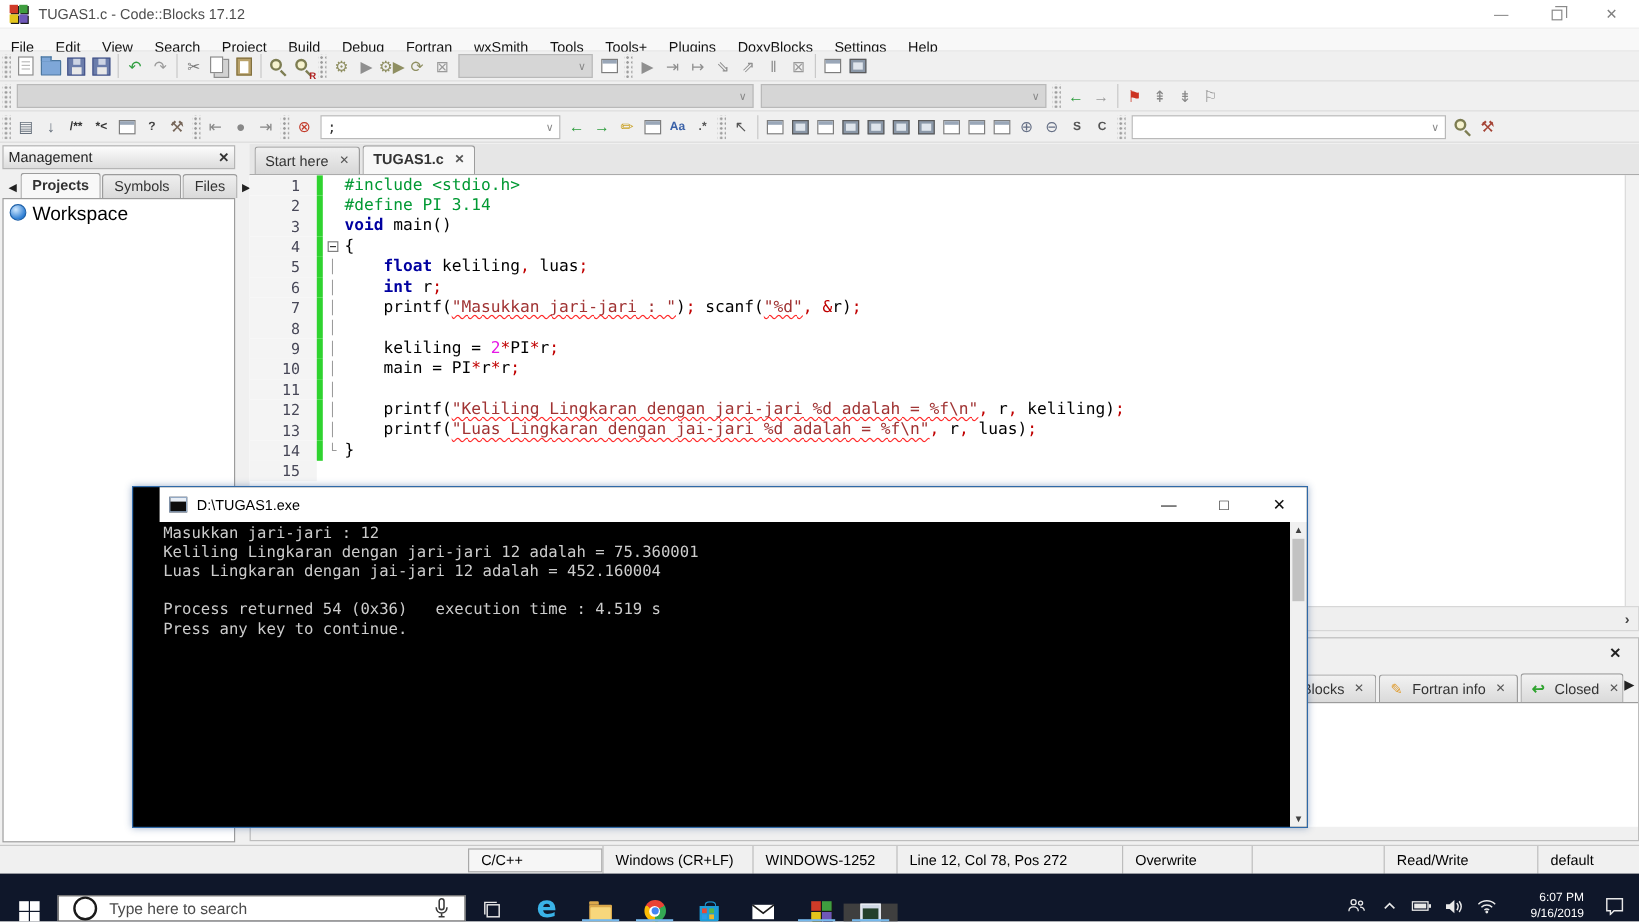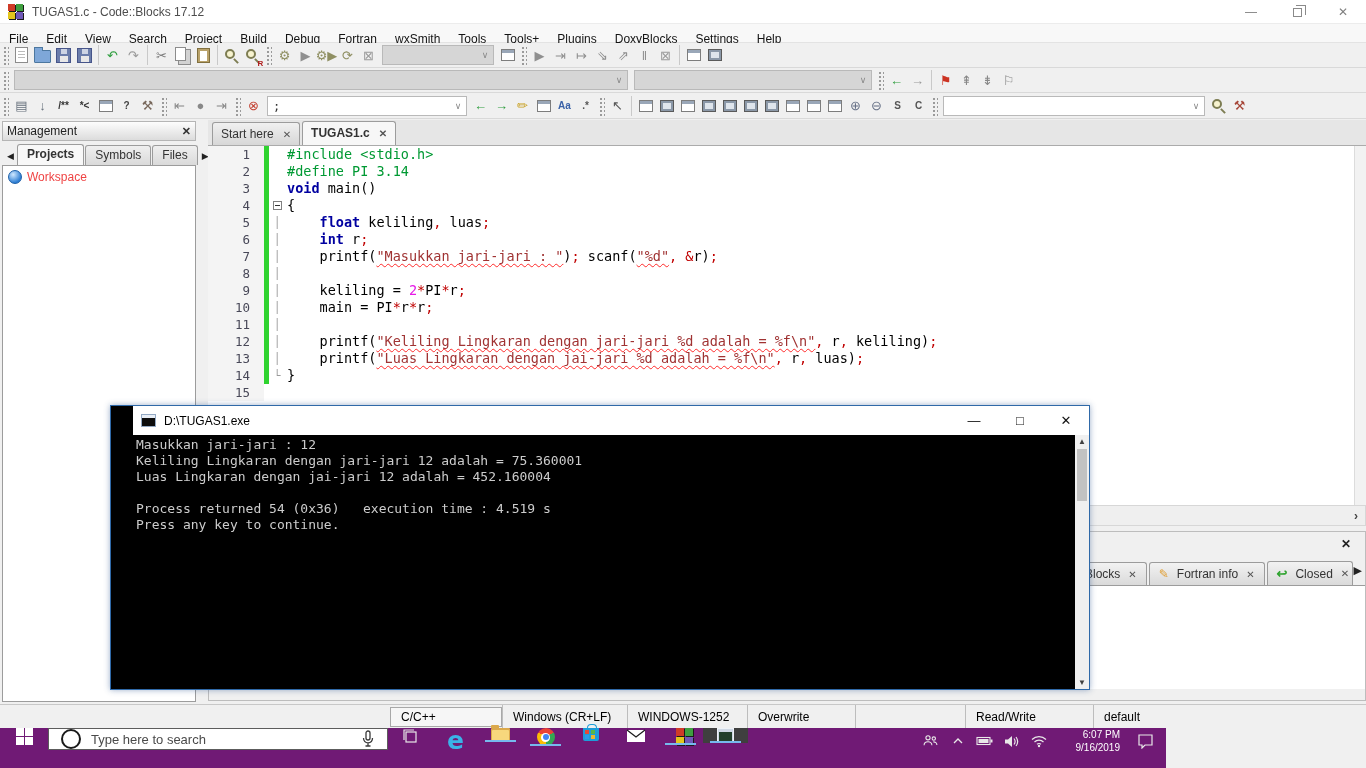--- a/index.html
+++ b/index.html
@@ -59,21 +59,21 @@
 
   
   .mgmt { position:absolute; left:2px; top:2px; width:194px; height:581px; }
   .mgmt-hd { height:20px; background:linear-gradient(#fdfdfd,#dcdcdc); border:1px solid #b5b5b5; display:flex; align-items:center; font-size:12px; color:#222; padding:0 4px;}
   .mgmt-hd .x { margin-left:auto; font-size:11px; color:#333; font-weight:bold;}
   .mgmt-tabs { height:22px; display:flex; align-items:flex-end; padding:0 2px; margin-top:2px;}
   .mtab { font-size:12px; padding:2px 9px 3px; border:1px solid #9c9c9c; border-bottom:none; background:linear-gradient(#efefef,#dadada); color:#333; margin-right:1px; border-radius:3px 3px 0 0;}
   .mtab.active { background:#f8f8f8; font-weight:bold; padding-bottom:4px;}
   .mgmt-arrow { font-size:9px; color:#222; padding:0 3px 4px; }
   .mgmt-body { height:537px; background:#fff; border:1px solid #9c9c9c; padding:4px 5px; }
-  .ws-item { display:flex; align-items:flex-start; font-size:12px; color:#ef4444; }
+  .ws-item { display:flex; align-items:flex-start; font-size:16px; color:#000000; }
   .ws-ico { width:14px; height:14px; border-radius:50%; background:radial-gradient(circle at 35% 30%,#cfe8ff,#2f7fd4 70%); border:1px solid #1c5fa8; margin-right:5px;}
 
   
   .edt-tabbar { position:absolute; left:208px; top:1px; width:1158px; height:26px; background:#e6e6e6; border-bottom:1px solid #ababab; display:flex; align-items:flex-end; padding-left:4px;}
   .etab { display:flex; align-items:center; gap:9px; font-size:12px; color:#333; border:1px solid #9c9c9c; border-bottom:none; padding:4px 8px; background:linear-gradient(#f0f0f0,#d7d7d7); border-radius:3px 3px 0 0; margin-right:2px;}
   .etab.active { background:#f7f7f7; font-weight:bold; padding-bottom:5px;}
   .etab .x { font-size:10px; color:#555; }
 
   .editor { position:absolute; left:208px; top:27px; width:1146px; height:359px; background:#fff; overflow:hidden; }
   .code-line { display:flex; height:17px; line-height:17px; font-family:"DejaVu Sans Mono","Liberation Mono",monospace; font-size:13.5px; white-space:pre; }
@@ -118,21 +118,21 @@
   .con-scroll .thumb { width:10px; height:52px; background:#c2c2c2; margin-top:1px;}
   .con-scroll .sa.down { margin-top:auto; }
 
   
   .statusbar { position:absolute; left:0; top:704px; width:1366px; height:24px; background:#f0f0f0; border-top:1px solid #c8c8c8; display:flex; align-items:center; font-size:12px; color:#000;}
   .sb-spacer { width:390px; height:100%; flex:none;}
   .sb-field { height:100%; display:flex; align-items:center; padding-left:10px; border-left:1px solid #bdbdbd; flex:none; }
   .sb-field.sunken { border:1px solid #a8a8a8; background:#f6f6f6; height:20px; }
 
   
-  .taskbar { position:absolute; left:0; top:728px; width:1166px; height:40px; background:#701a75; display:flex; align-items:flex-start; z-index:60;}
+  .taskbar { position:absolute; left:0; top:728px; width:1366px; height:40px; background:#0f172a; display:flex; align-items:flex-end; z-index:60;}
   .tb-start { width:48px; display:flex; align-items:center; justify-content:center; }
   .start-logo { width:17px; height:17px; display:grid; grid-template-columns:8px 8px; grid-gap:1px;}
   .start-logo i { background:#fff; }
   .tb-search { width:340px; background:#fff; border:1px solid #5c5c5c; display:flex; align-items:center; }
   .cortana { width:20px; height:20px; border:2.5px solid #1a1a1a; border-radius:50%; margin:0 10px 0 12px;}
   .tb-search .ph { font-size:13px; color:#4a4a4a; flex:1;}
   .tb-search svg { margin-right:12px; }
   .tk-btn { width:45px; display:flex; align-items:center; justify-content:center; position:relative;}
   .tk-btn.open:after { content:""; position:absolute; left:7px; right:7px; bottom:0; height:2px; background:#76b9ed;}
   .tk-btn.active { background:#3f3f3f; }
@@ -455,20 +455,21 @@
       <span class="sa down">▼</span>
     </div>
   </div>
 </div>
 
 <div class="statusbar" id="statusbar">
     <div class="sb-spacer"></div>
     <div class="sb-field sunken" style="width: 112px;">C/C++</div>
     <div class="sb-field" style="width: 125px;">Windows (CR+LF)</div>
     <div class="sb-field" style="width: 120px;">WINDOWS-1252</div>
+    <div class="sb-field" style="width: 188px;">Line 12, Col 78, Pos 272</div>
     <div class="sb-field" style="width: 108px;">Overwrite</div>
     <div class="sb-field" style="width: 110px;"></div>
     <div class="sb-field" style="width: 128px;">Read/Write</div>
     <div class="sb-field" style="width: 78px;">default</div>
   </div>
 
 <div class="taskbar">
   <div class="tb-start">
     <div class="start-logo">
         <i></i>

